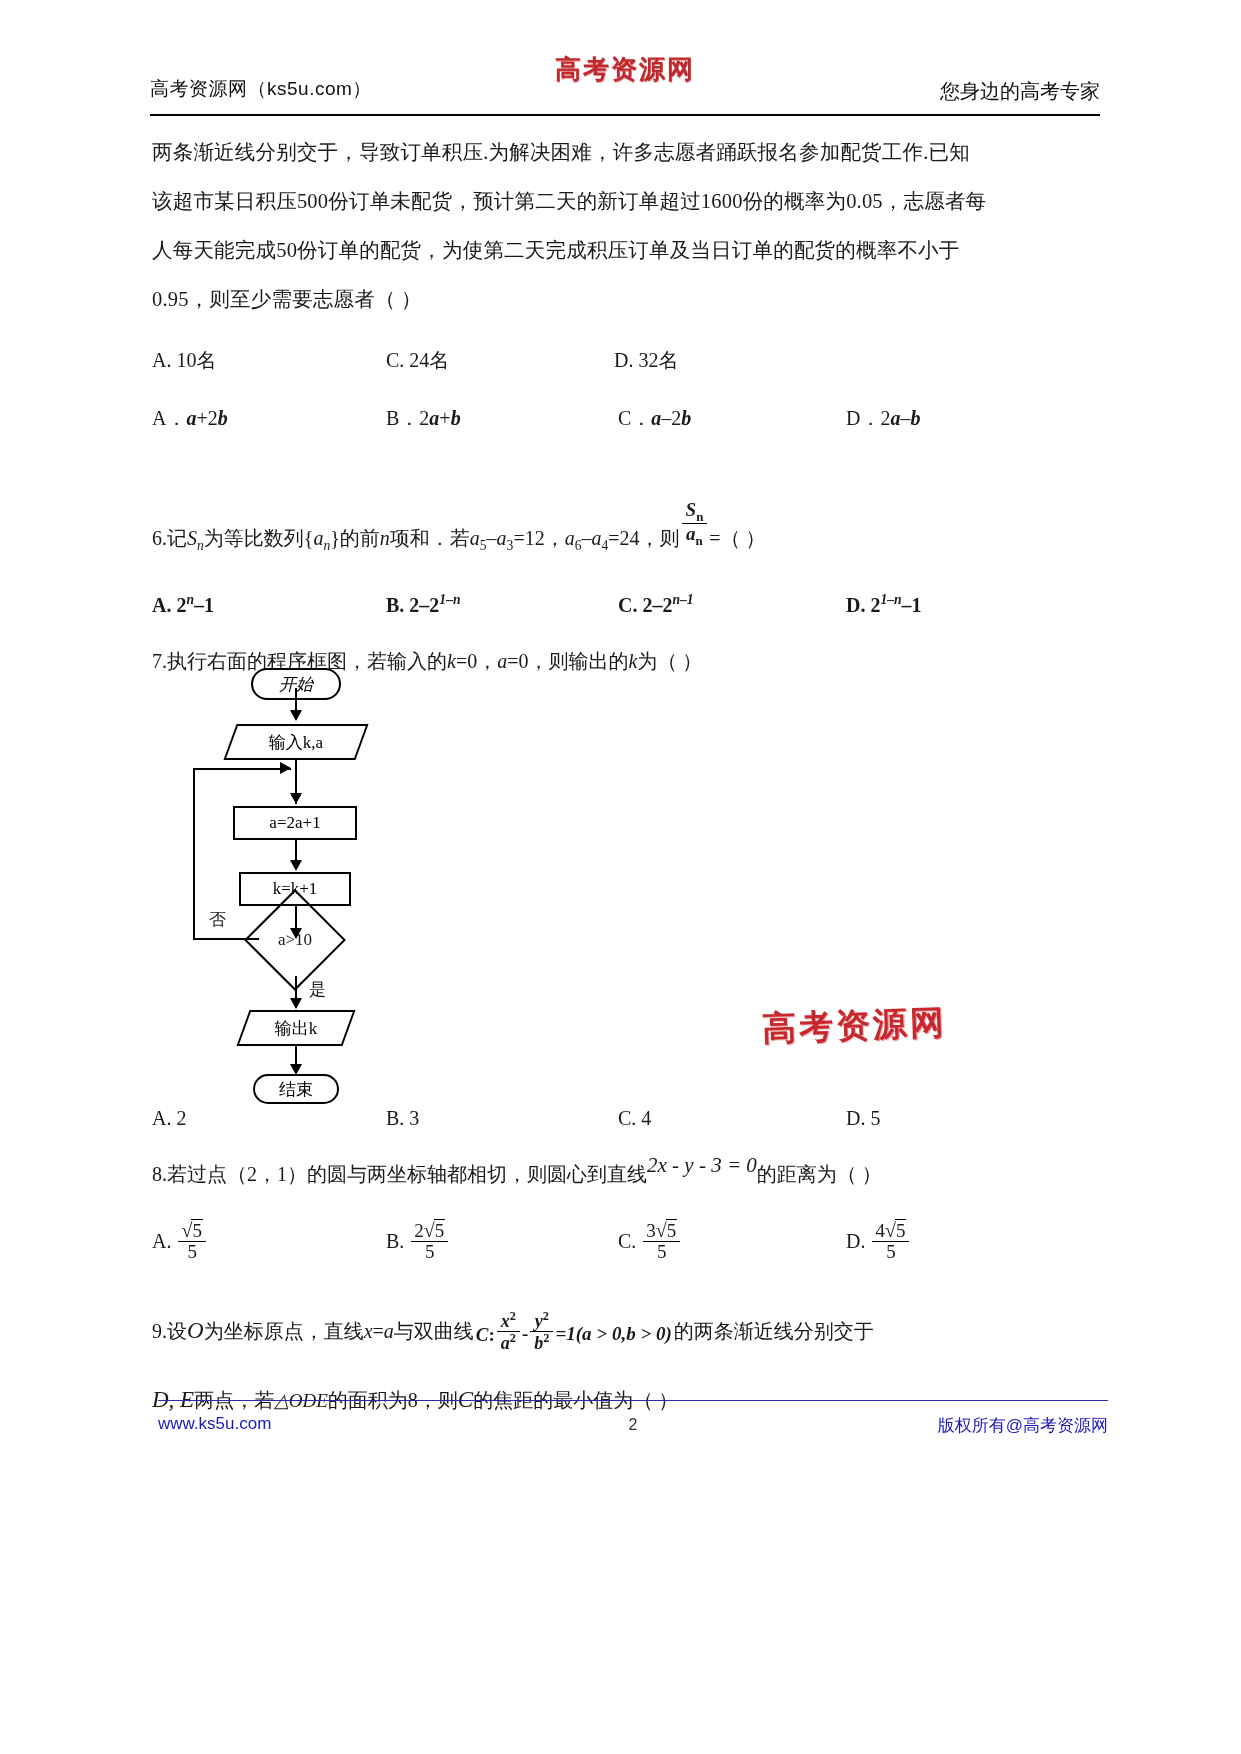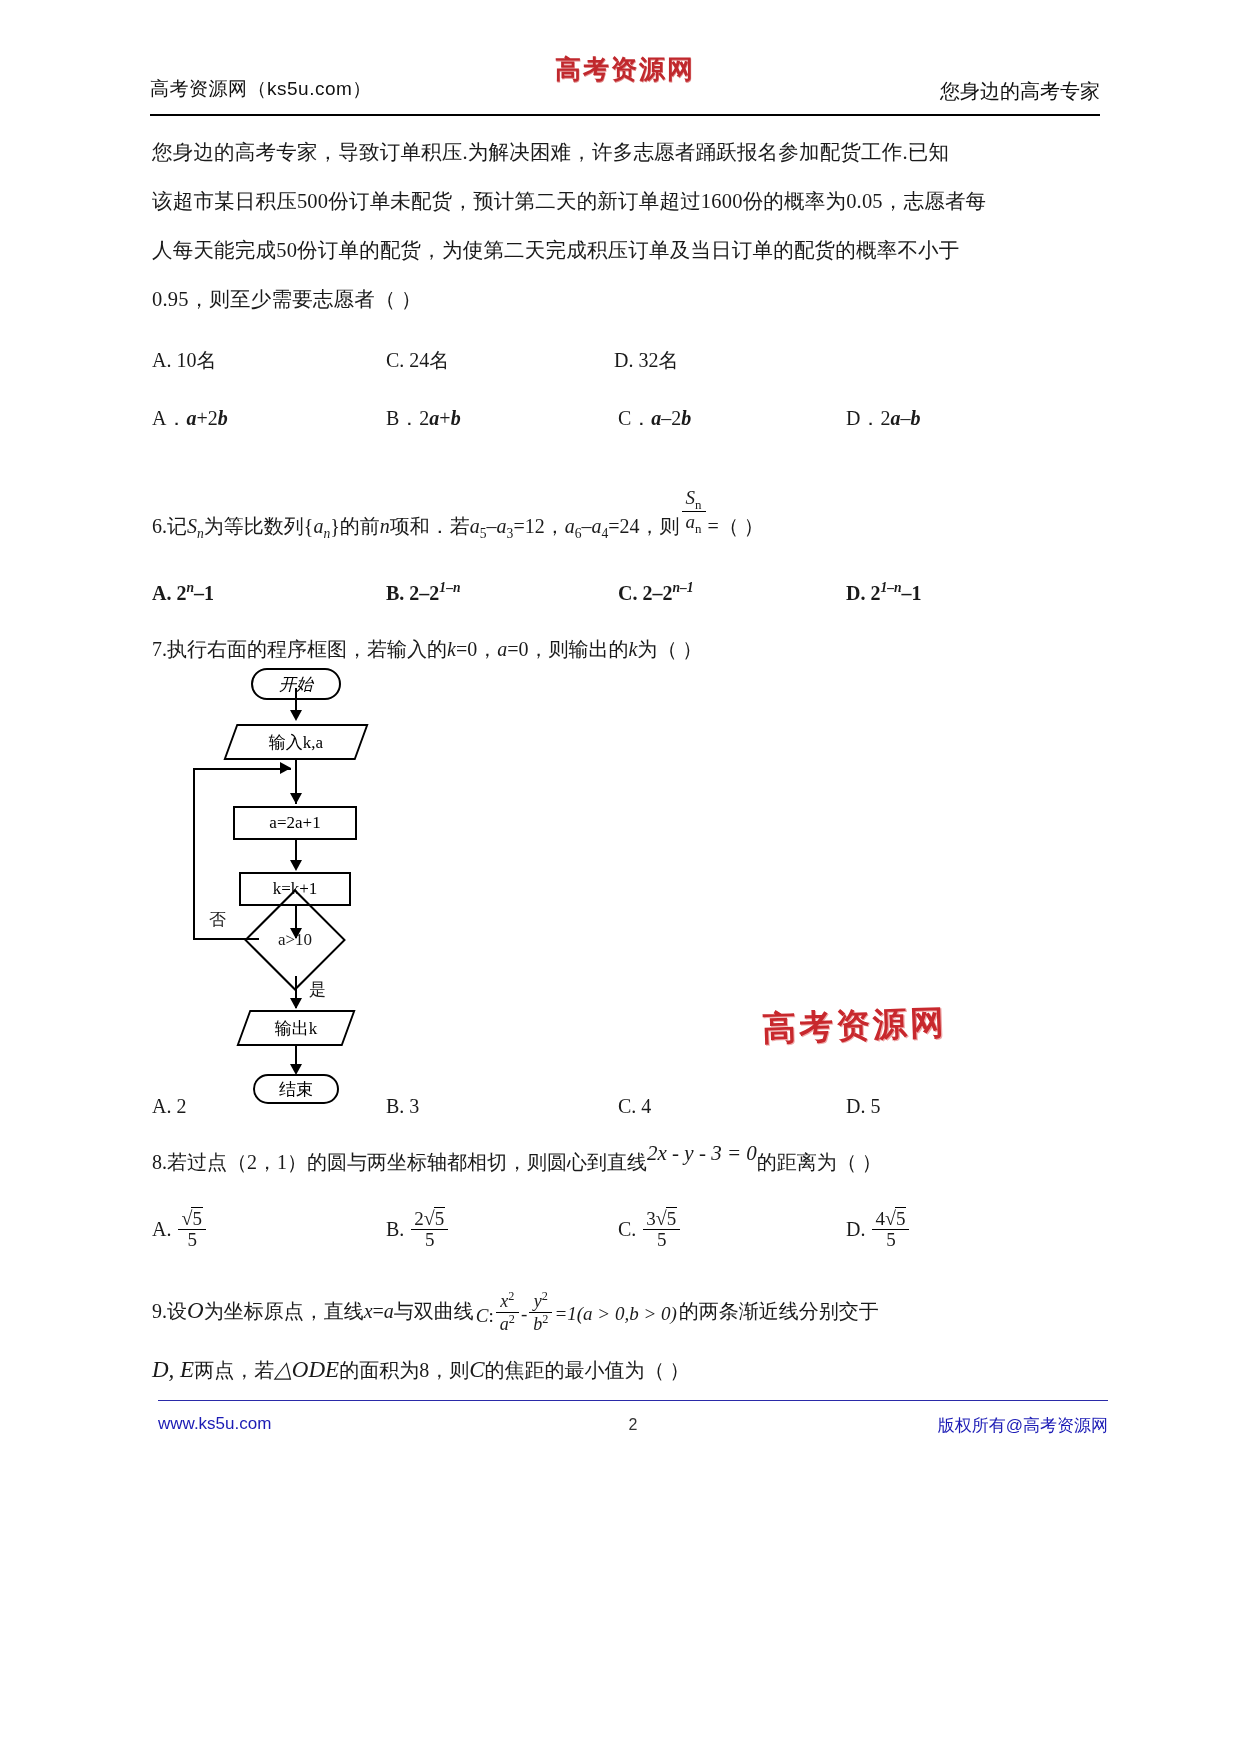--- a/index.html
+++ b/index.html
@@ -100,21 +100,22 @@
   }
   .frac .num { display: block; border-bottom: 1.3px solid #000; padding: 0 3px; }
   .frac .den { display: block; padding: 0 3px; }
 
   .frac-hi {
     display: inline-block;
     vertical-align: 0.25em;
     text-align: center;
     line-height: 1.05;
     font-size: .95em;
-    margin: 0 2px;
+    margin: 12px 2px;
+    font-weight: bold;
   }
   .frac-hi .num { display: block; border-bottom: 1.3px solid #000; padding: 0 4px; }
   .frac-hi .den { display: block; padding: 0 4px; }
 
   .radical { white-space: nowrap; }
   .radical .rad-sym { font-size: 1.05em; }
   .radical .rad-body {
     border-top: 1.6px solid #000;
     padding: 0 1px 0 1px;
     margin-left: -1px;
@@ -221,21 +222,21 @@
   <div class="header">
     <div class="hdr-left">高考资源网（ks5u.com）</div>
     <div class="hdr-logo">高考资源网</div>
     <div class="hdr-right">您身边的高考专家</div>
     <div class="hdr-rule"></div>
   </div>
 
   <div class="content">
 
     <div class="para">
-      <div>您身边的高考专家，导致订单积压.为解决困难，许多志愿者踊跃报名参加配货工作.已知</div>
+      <div>两条渐近线分别交于，导致订单积压.为解决困难，许多志愿者踊跃报名参加配货工作.已知</div>
       <div>该超市某日积压500份订单未配货，预计第二天的新订单超过1600份的概率为0.05，志愿者每</div>
       <div>人每天能完成50份订单的配货，为使第二天完成积压订单及当日订单的配货的概率不小于</div>
       <div>0.95，则至少需要志愿者（     ）</div>
     </div>
 
     <div class="opts" style="margin-top:16px;">
       <div class="o1">A. 10名</div>
       <div class="o3">C. 24名</div>
       <div class="o4">D. 32名</div>
     </div>
@@ -323,21 +324,21 @@
           <span class="den">5</span>
         </span>
       </div>
     </div>
 
     <div class="q-line" style="margin-top:34px; line-height:50px;">
       <span>9.</span><span>设</span><i style="font-size:23px">O</i><span>为坐标原点，直线</span><i>x</i><span>=</span><i>a</i><span>与双曲线</span><span class="frac-hi" style="vertical-align:-0.1em"><span style="display:inline-block;vertical-align:-0.1em"><i>C</i><span>:</span></span><span class="frac"><span class="num"><i>x</i><sup>2</sup></span><span class="den"><i>a</i><sup>2</sup></span></span><span>-</span><span class="frac"><span class="num"><i>y</i><sup>2</sup></span><span class="den"><i>b</i><sup>2</sup></span></span><span class="it">=1(a &gt; 0,b &gt; 0)</span></span><span>的</span><span>两条渐近线分别交于</span>
     </div>
 
     <div class="q-line" style="margin-top:12px;">
-      <i style="font-size:23px">D, E</i><span>两点，若</span><i style="font-size:23px">△ODE</i><span>的面积为8，则</span><i style="font-size:23px">C</i><span>的焦距的最小值为（     ）</span>
+      <i style="font-size:23px">D, E</i><span>两点，若</span><i style="font-size:19px">△ODE</i><span>的面积为8，则</span><i style="font-size:23px">C</i><span>的焦距的最小值为（     ）</span>
     </div>
 
   </div>
 
   <div class="flow">
 
     <div class="fl-node term" style="left:66px; top:20px; width:90px; height:32px;font-style:italic;">
       <span>开始</span>
     </div>
     <div class="vline" style="left:110px; top:40px; height:28px;"></div>

